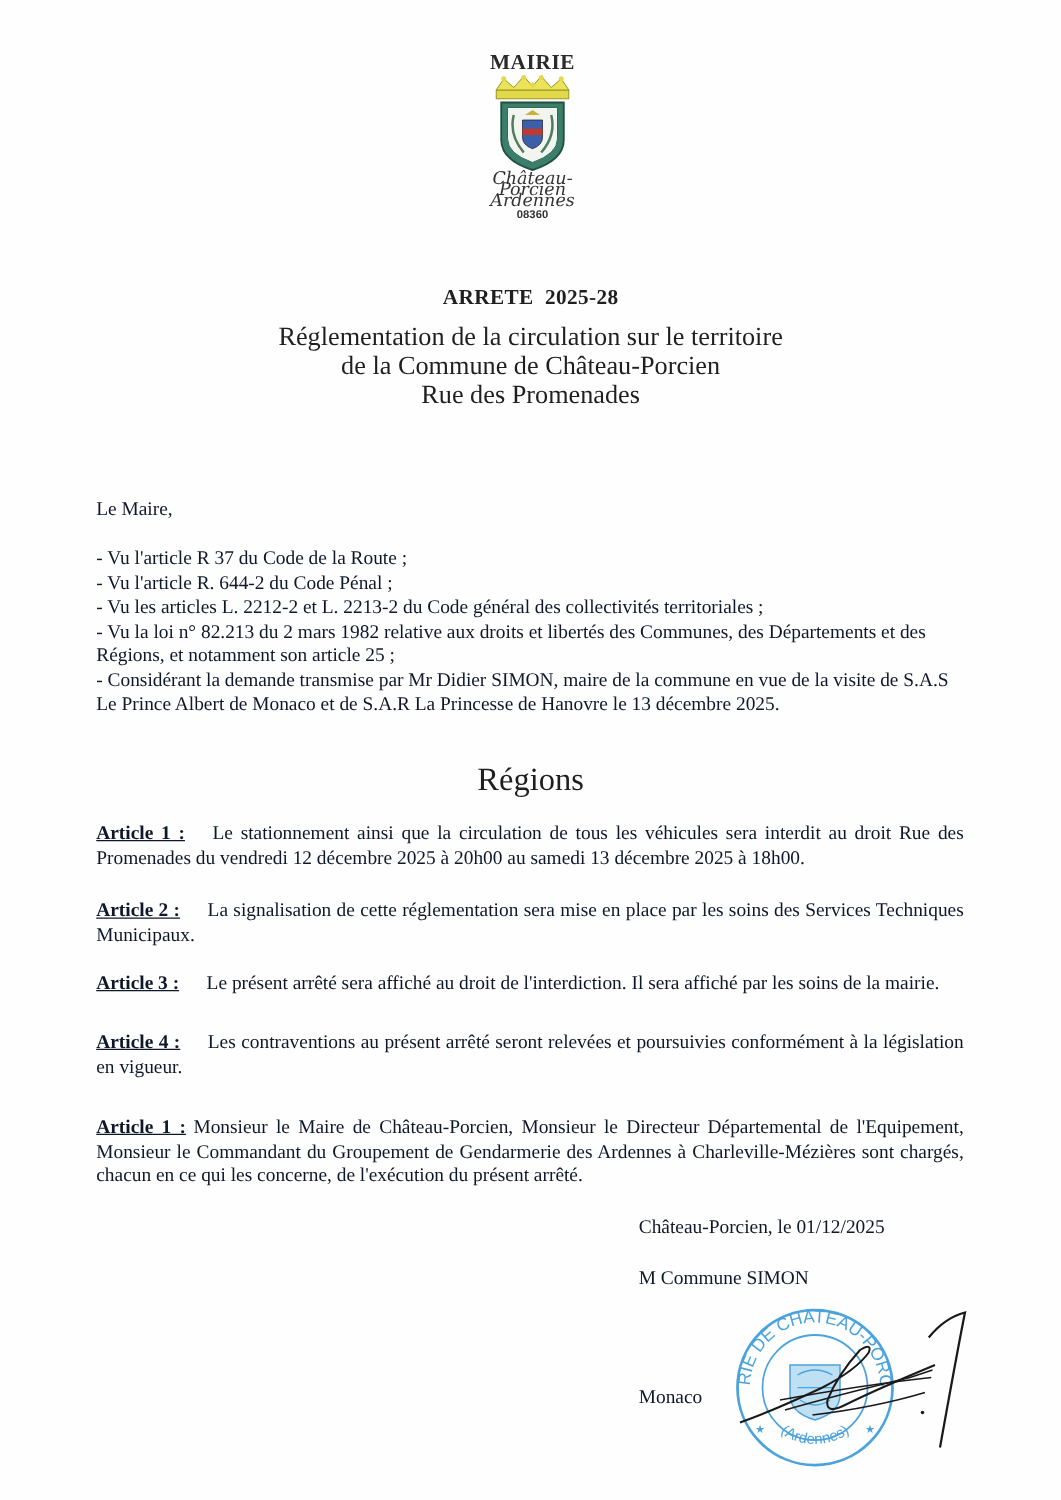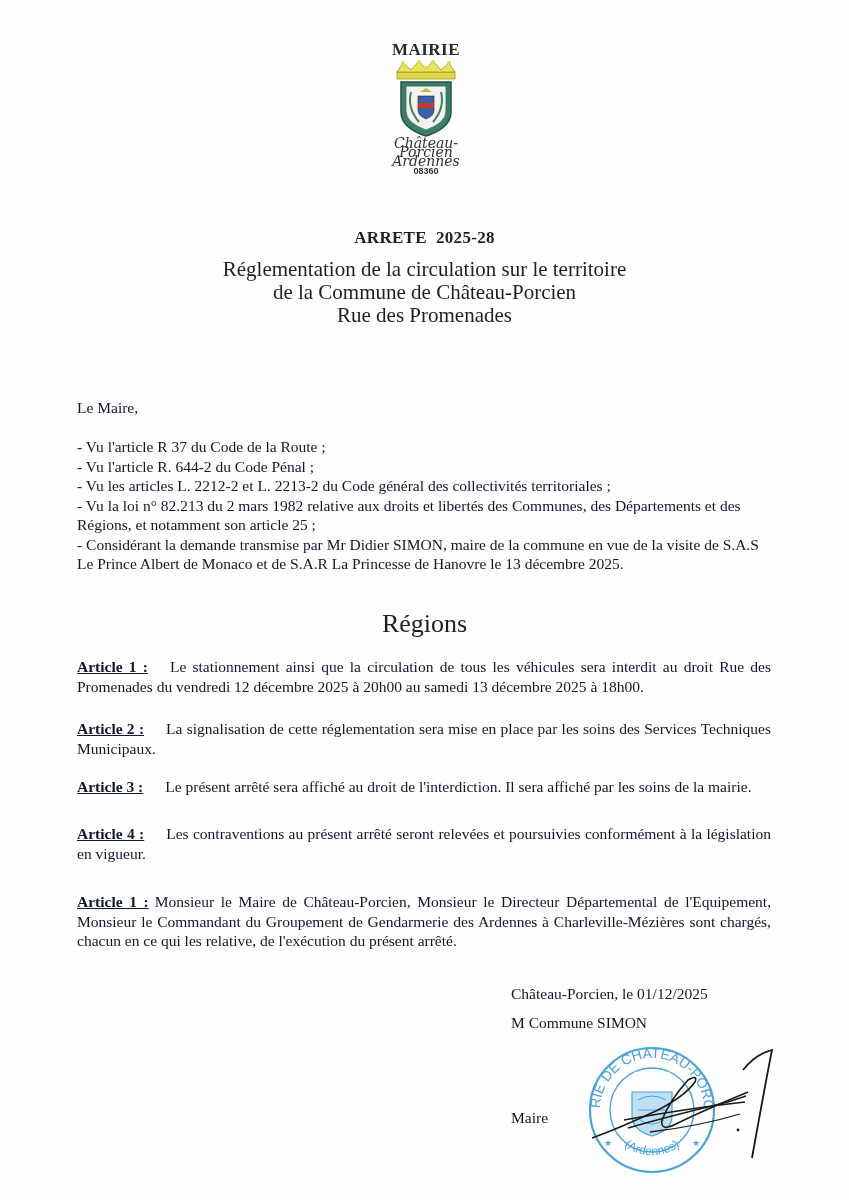--- a/index.html
+++ b/index.html
@@ -107,21 +107,21 @@
       margin-right: 22px;
     }
     .article-5 .article-label { margin-right: 6px; }
 
     .article-1 { top: 657px; }
     .article-2 { top: 719px; }
     .article-3 { top: 777px; }
     .article-4 { top: 824px; }
     .article-5 { top: 892px; }
 
-    .place-date { left: 511px; top: 972px; margin-top: 12px; }
+    .place-date { left: 511px; top: 972px; }
     .signatory { left: 511px; top: 1013px; }
     .mayor-title { left: 511px; top: 1108px; }
 
     .stamp {
       left: 582px; top: 1040px;
     }
     .signature {
       left: 580px; top: 1040px;
     }
   </style>
@@ -187,26 +187,26 @@
   <div class="abs body-text article article-2">
     <span class="article-label">Article 2 :</span><span>La signalisation de cette réglementation sera mise en place par les soins des Services Techniques Municipaux.</span>
   </div>
   <div class="abs body-text article article-3">
     <span class="article-label">Article 3 :</span><span>Le présent arrêté sera affiché au droit de l'interdiction. Il sera affiché par les soins de la mairie.</span>
   </div>
   <div class="abs body-text article article-4">
     <span class="article-label">Article 4 :</span><span>Les contraventions au présent arrêté seront relevées et poursuivies conformément à la législation en vigueur.</span>
   </div>
   <div class="abs body-text article article-5">
-    <span class="article-label">Article 1 :</span><span>Monsieur le Maire de Château-Porcien, Monsieur le Directeur Départemental de l'Equipement, Monsieur le Commandant du Groupement de Gendarmerie des Ardennes à Charleville-Mézières sont chargés, chacun en ce qui les relative, de l'exécution du présent arrêté.</span>
+    <span class="article-label">Article 1 :</span><span>Monsieur le Maire de Château-Porcien, Monsieur le Directeur Départemental de l'Equipement, Monsieur le Commandant du Groupement de Gendarmerie des Ardennes à Charleville-Mézières sont chargés, chacun en ce qui les concerne, de l'exécution du présent arrêté.</span>
   </div>
 
   <div class="abs body-text place-date">Château-Porcien, le 01/12/2025</div>
   <div class="abs body-text signatory">M Commune SIMON</div>
-  <div class="abs body-text mayor-title">Maire</div>
+  <div class="abs body-text mayor-title">Monaco</div>
 
   <svg class="abs stamp" width="140" height="140" viewBox="0 0 140 140">
     <defs>
       <path id="stampTop" d="M 18 70 A 52 52 0 0 1 122 70"></path>
       <path id="stampBottom" d="M 35 100 A 48 48 0 0 0 105 100"></path>
     </defs>
     <circle cx="70" cy="70" r="62" fill="none" stroke="#4aa3dc" stroke-width="2.2"></circle>
     <circle cx="70" cy="70" r="42" fill="none" stroke="#4aa3dc" stroke-width="1.4"></circle>
     <text font-family="Liberation Sans, sans-serif" font-size="14" fill="#4aa3dc">
       <textPath href="#stampTop" startOffset="50%" text-anchor="middle">MAIRIE DE CHATEAU-PORCIEN</textPath>

